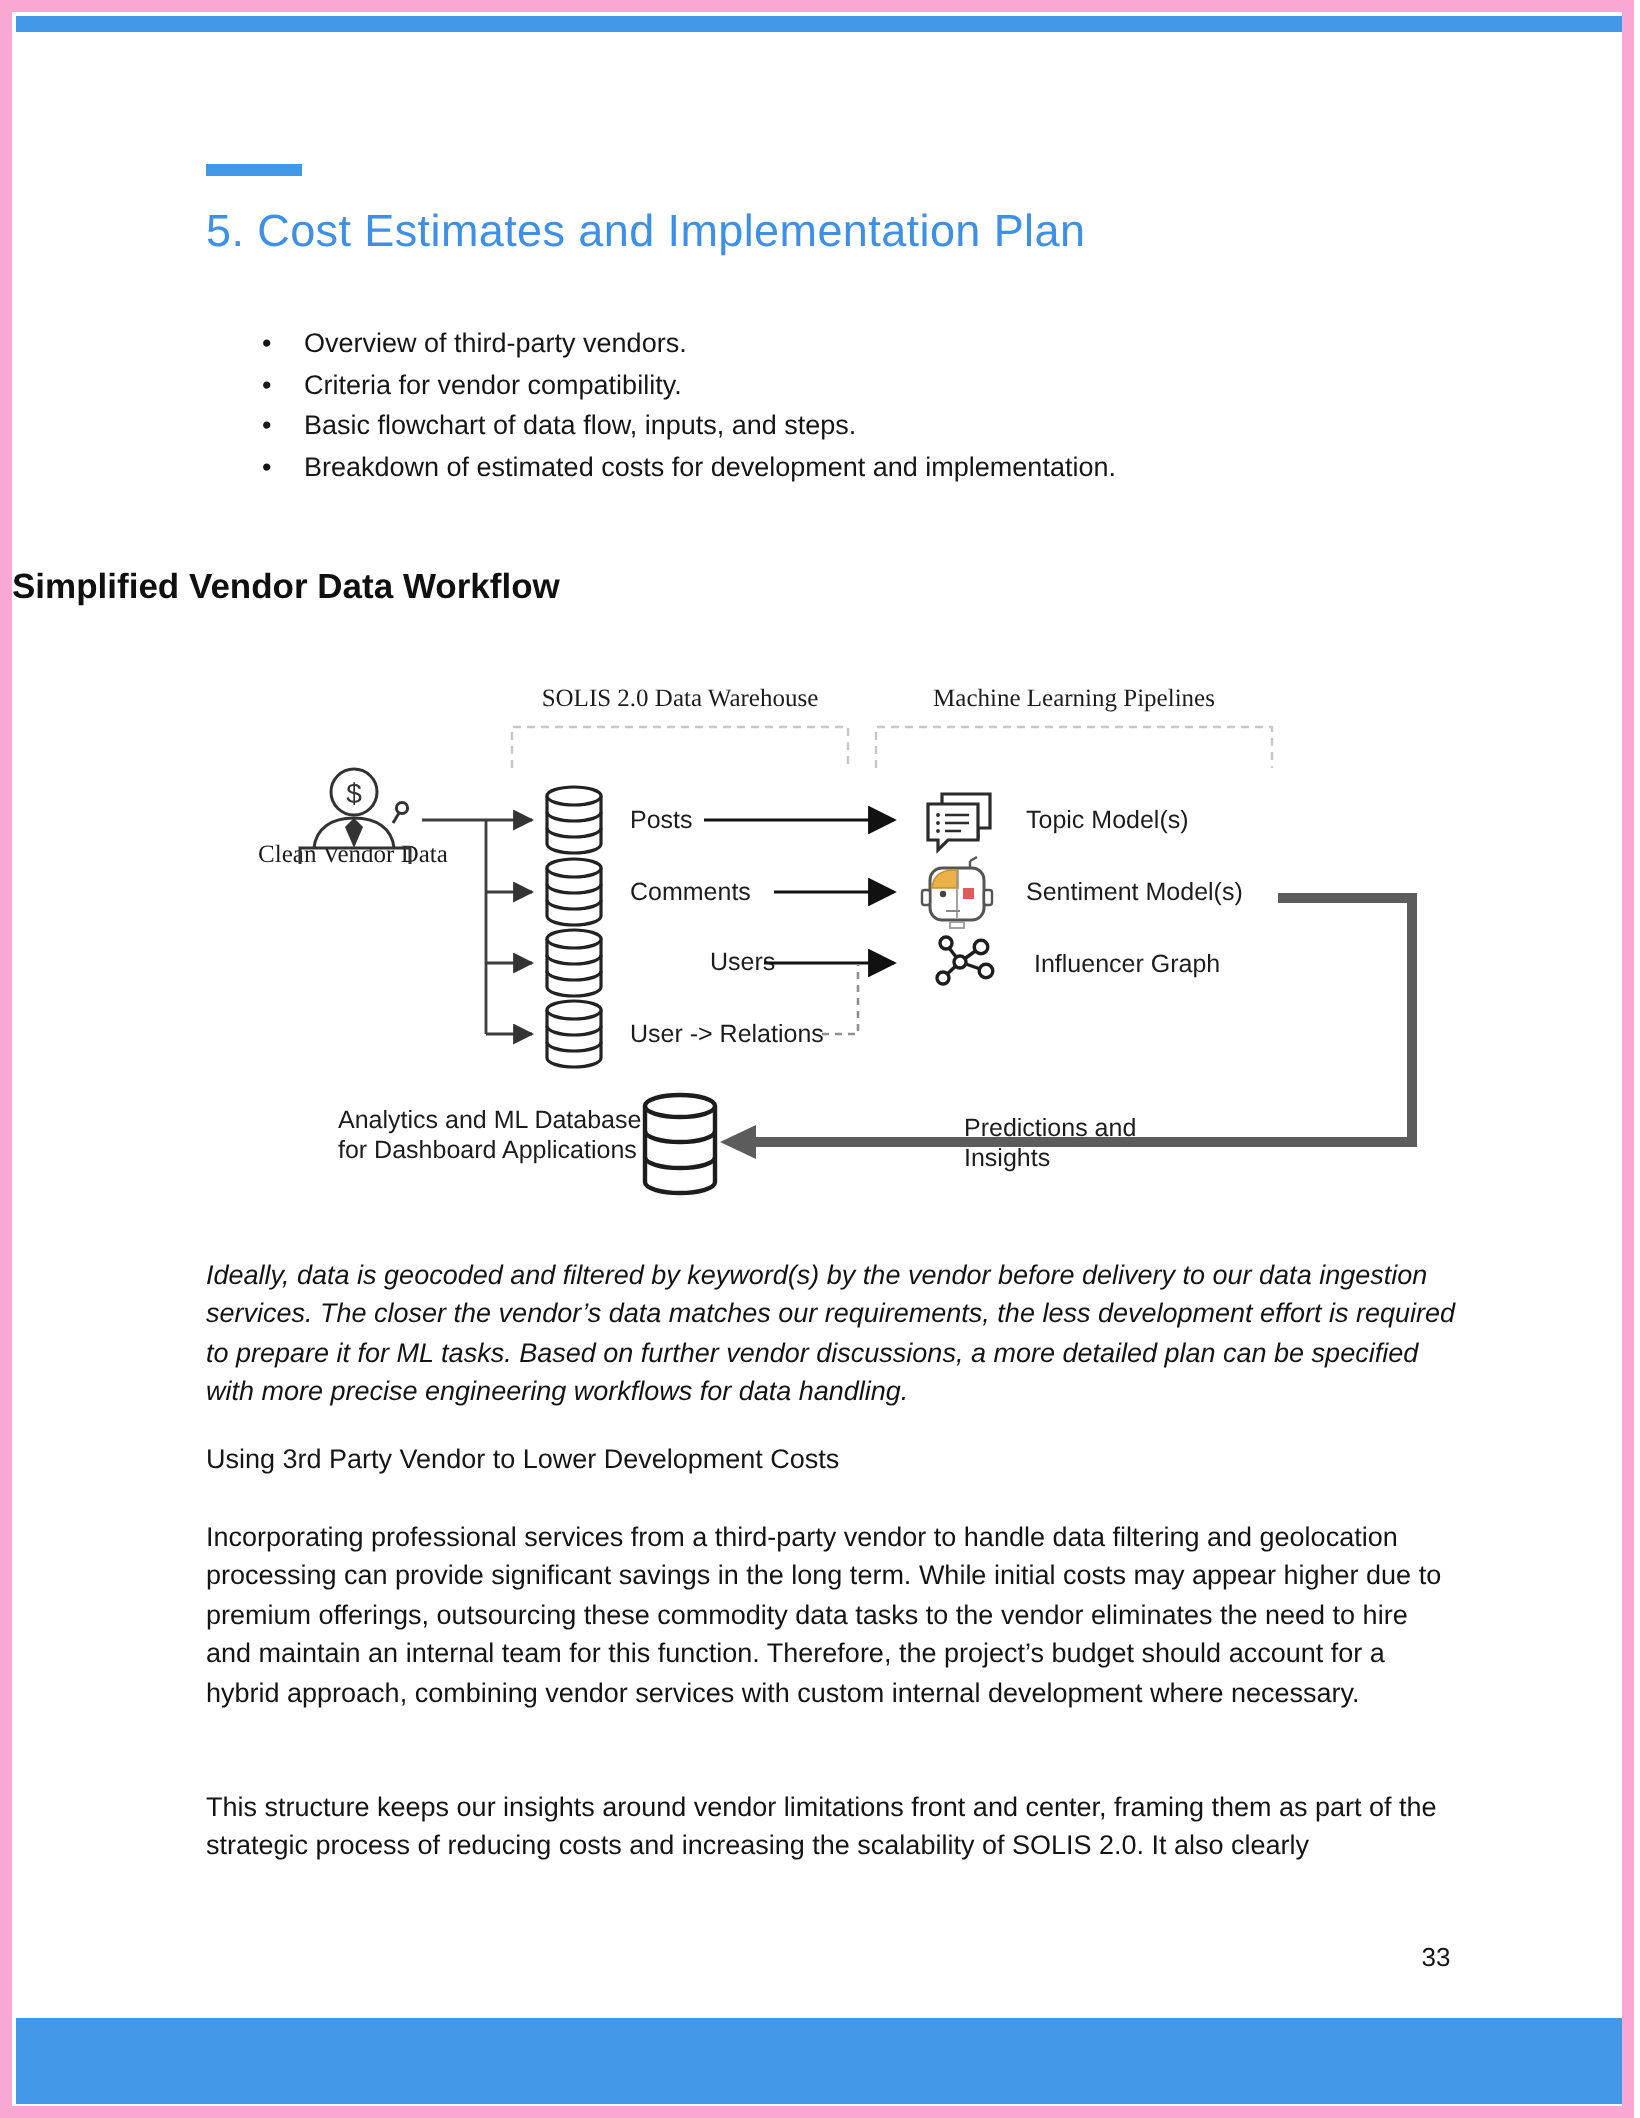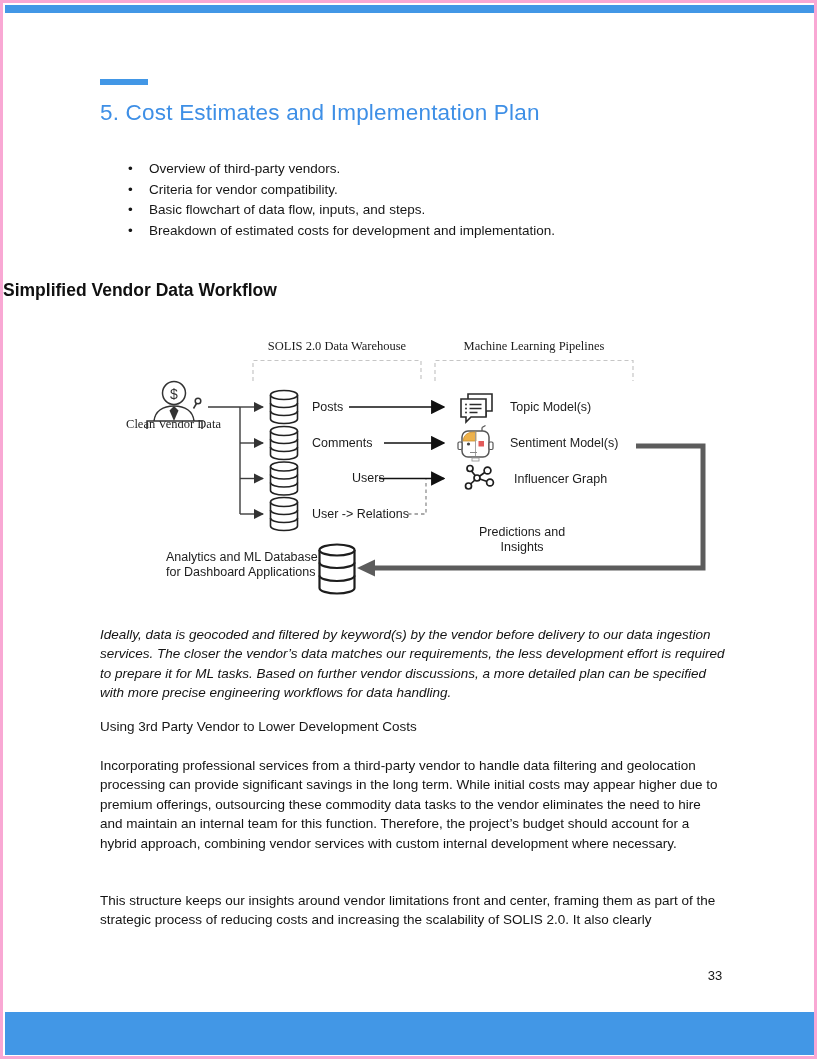--- a/index.html
+++ b/index.html
@@ -1,18 +1,18 @@
 <!DOCTYPE html>
 <html><head>
 <meta charset="utf-8">
 <style>
   html,body{margin:0;padding:0;background:#fff;}
   .page{
     position:relative; width:817px; height:1059px; box-sizing:border-box;
-    background:#fff; border:3px solid #f9a8d4; overflow:hidden;
+    background:#fff; border:6px solid #f9a8d4; overflow:hidden;
     font-family:"Liberation Sans", sans-serif; color:#161616;
   }
   .accent-bar{position:absolute; left:2px; width:812px; height:8px; background:#4297E6;}
   .accent-bar.top{top:2px;}
   .accent-bar.bottom{top:auto; bottom:1px; height:43px;}
   .accent-rule{position:absolute; left:97px; top:76px; width:48px; height:6px; background:#4297E6;}
   h1.page-title{
     position:absolute; left:97px; top:97px; margin:0;
     font-size:22.5px; font-weight:400; color:#3E8FE6; letter-spacing:.2px; white-space:nowrap;
   }
@@ -56,21 +56,21 @@
 
   <div class="dlabel" style="left:309px; top:397px;">Posts</div>
   <div class="dlabel" style="left:309px; top:433px;">Comments</div>
   <div class="dlabel" style="left:309px; top:468px;margin-left:40px;">Users</div>
   <div class="dlabel" style="left:309px; top:504px;">User -&gt; Relations</div>
 
   <div class="dlabel" style="left:507px; top:397px;">Topic Model(s)</div>
   <div class="dlabel" style="left:507px; top:433px;">Sentiment Model(s)</div>
   <div class="dlabel" style="left:511px; top:469px;">Influencer Graph</div>
 
-  <div class="dlabel" style="left:476px; top:522px;text-align:center;">
+  <div class="dlabel" style="left:476px; top:551px;">
     <div>Predictions and</div>
     <div>Insights</div>
   </div>
 
   <div class="dlabel" style="left:163px; top:547px;">
     <div>Analytics and ML Database</div>
     <div>for Dashboard Applications</div>
   </div>
 
   <svg class="diagram-svg" width="817" height="260" viewBox="0 350 817 260">

